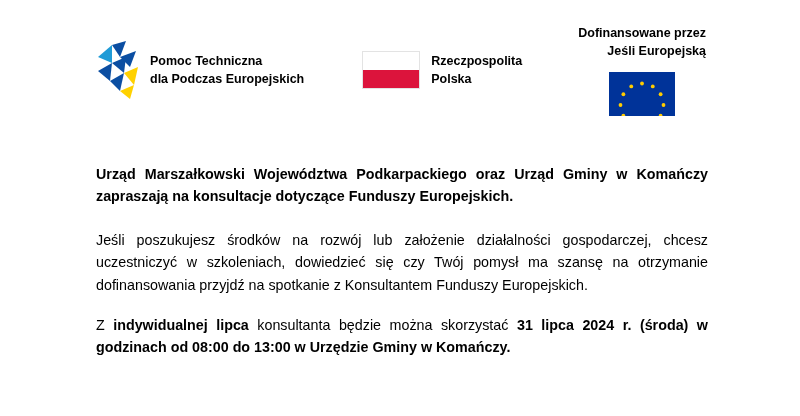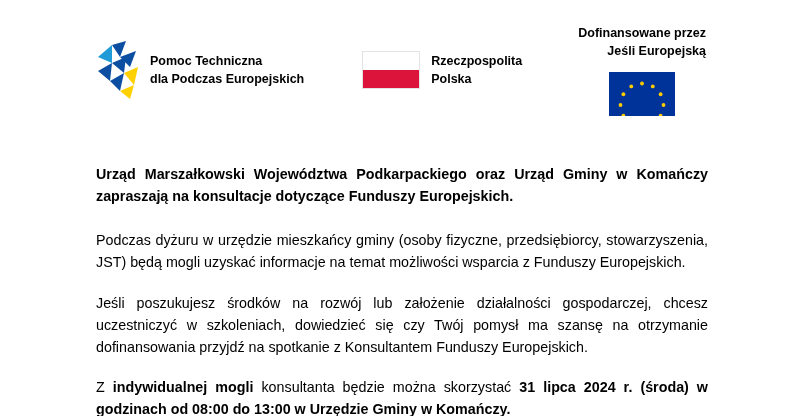--- a/index.html
+++ b/index.html
@@ -179,21 +179,20 @@
         </svg>
       </div>
     </div>
 
   </div>
 
   <div class="content">
 
     <p class="para lead">Urząd Marszałkowski Województwa Podkarpackiego oraz Urząd Gminy w Komańczy zapraszają na konsultacje dotyczące Funduszy Europejskich.</p>
 
-    <p class="para">Podczas dyżuru w urzędzie mieszkańcy gminy (osoby fizyczne, przedsiębiorcy, stowarzyszenia, JST) będą mogli uzyskać informacje na temat możliwości wsparcia z Funduszy Europejskich.</p>
 
     <p class="para">Jeśli poszukujesz środków na rozwój lub założenie działalności gospodarczej, chcesz uczestniczyć w szkoleniach, dowiedzieć się czy Twój pomysł ma szansę na otrzymanie dofinansowania przyjdź na spotkanie z Konsultantem Funduszy Europejskich.</p>
 
-    <p class="para"><span>Z </span><span class="b">indywidualnej mogli</span><span> konsultanta będzie można skorzystać </span><span class="b">31 lipca 2024 r. (środa) w godzinach od 08:00 do 13:00 w Urzędzie Gminy w Komańczy.</span></p>
+    <p class="para"><span>Z </span><span class="b">indywidualnej lipca</span><span> konsultanta będzie można skorzystać </span><span class="b">31 lipca 2024 r. (środa) w godzinach od 08:00 do 13:00 w Urzędzie Gminy w Komańczy.</span></p>
 
   </div>
 
 </div>
 
 </body></html>

